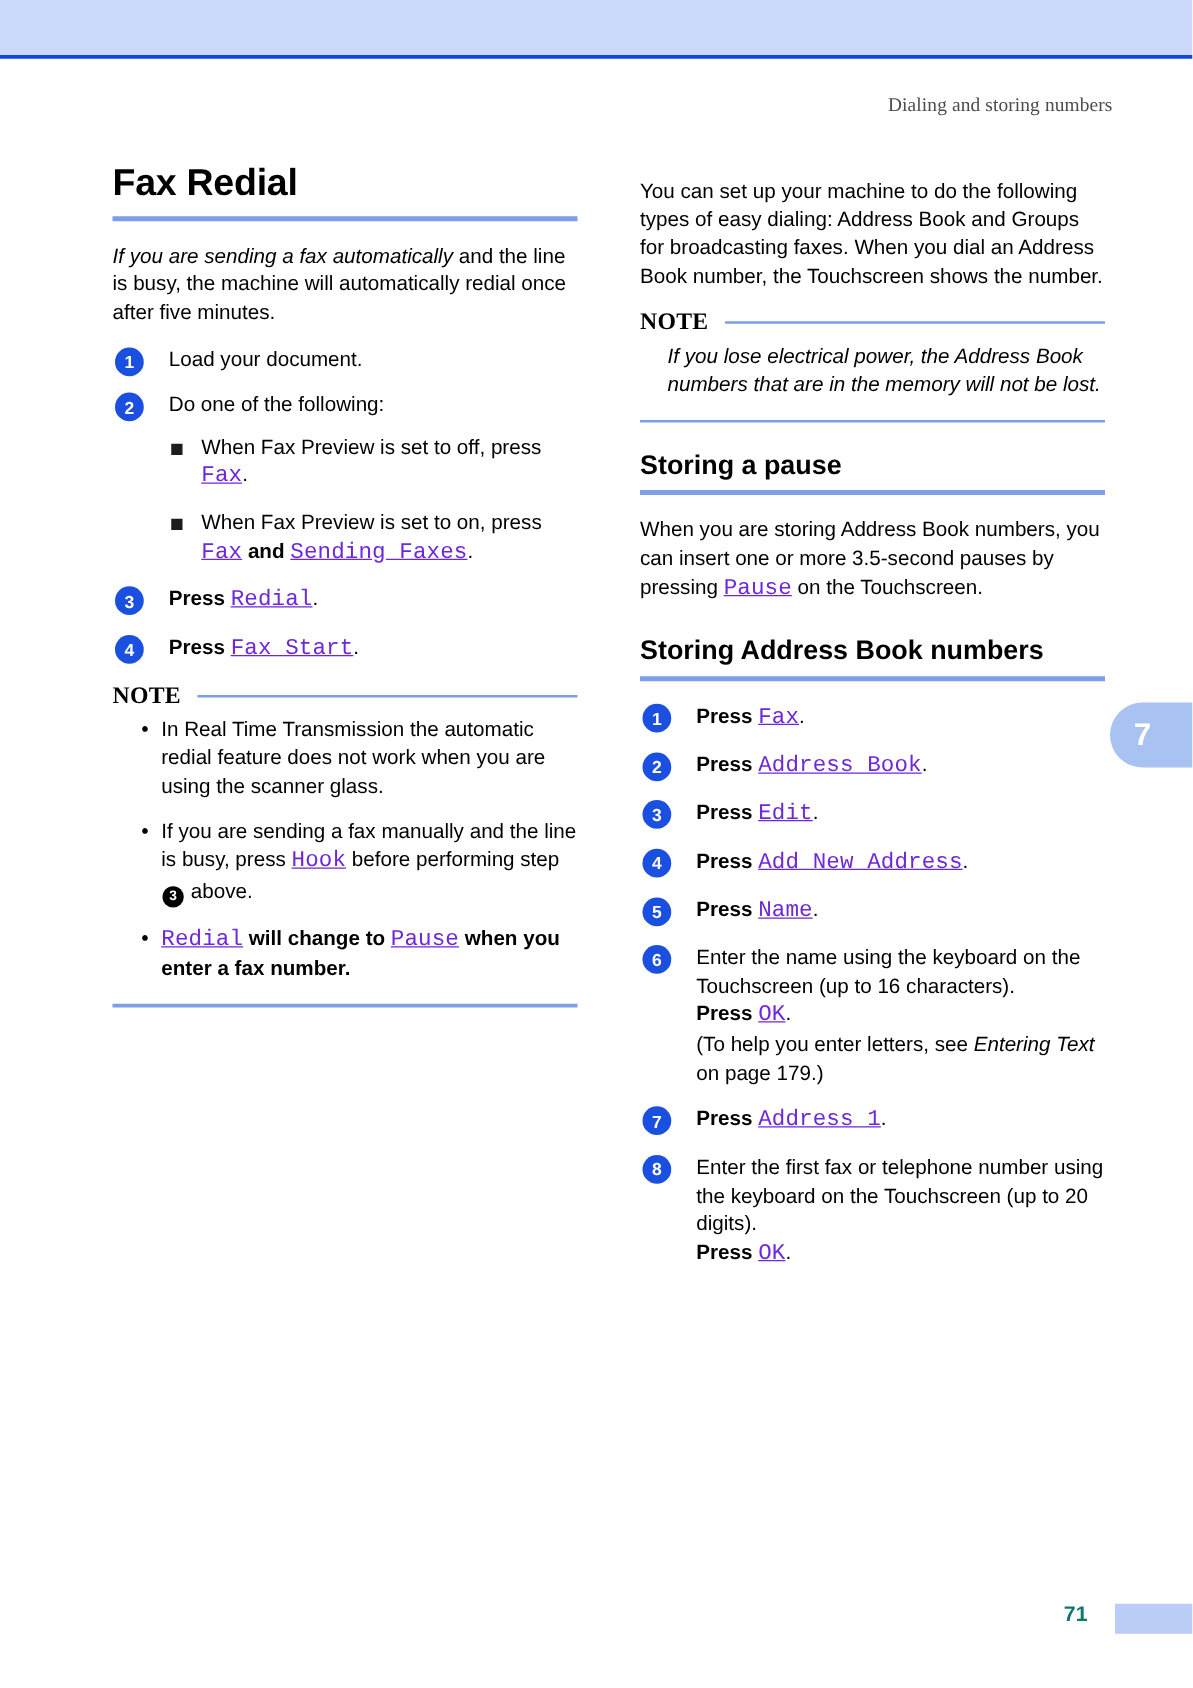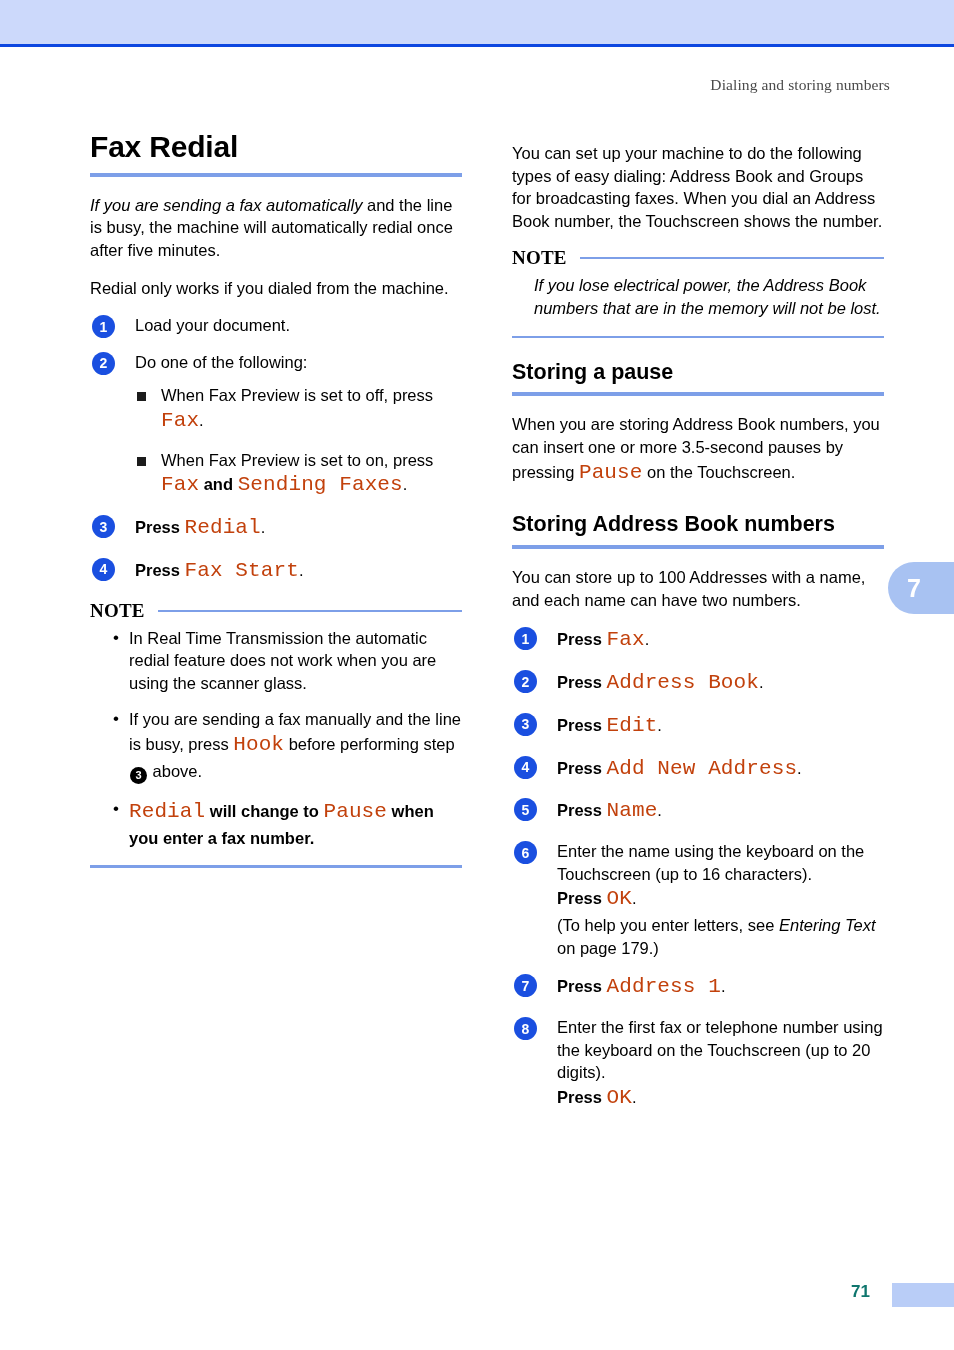--- a/index.html
+++ b/index.html
@@ -103,23 +103,24 @@
 
   
   p.body {
     font-size: 16.5px;
     line-height: 1.37;
     margin: 0 0 15px 0;
   }
   .ital { font-style: italic; }
   .mono {
     font-family: "Liberation Mono", "DejaVu Sans Mono", monospace;
-    font-size: 21px;
-    color: #c2410c;
+    font-size: 18px;
+    color: #6d28d9;
     letter-spacing: .1px;
+    text-decoration: underline;
   }
   .bld { font-weight: bold; }
 
   
   .steps { margin: 0; padding: 0; }
   .step {
     position: relative;
     padding-left: 45px;
     margin-bottom: 14px;
     font-size: 16.5px;
@@ -238,21 +239,20 @@
 
 <div class="col col-left">
 
   <h1 class="sec-title">Fax Redial</h1>
   <div class="rule-heavy"></div>
 
   <p class="body">
     <span class="ital">If you are sending a fax automatically</span><span> and the line is busy, the machine will automatically redial once after five minutes.</span>
   </p>
 
-  <p class="body">Redial only works if you dialed from the machine.</p>
 
   <div class="steps">
 
     <div class="step">
       <span class="step-badge">1</span>
       <span>Load your document.</span>
     </div>
 
     <div class="step">
       <span class="step-badge">2</span>
@@ -336,21 +336,20 @@
 
   <p class="body">
     <span>When you are storing Address Book numbers, you can insert one or more 3.5-second pauses by pressing </span><span class="mono">Pause</span><span> on the Touchscreen.</span>
   </p>
 
   <div class="gap-s"></div>
 
   <h2 class="sub-title">Storing Address Book numbers</h2>
   <div class="rule-heavy"></div>
 
-  <p class="body">You can store up to 100 Addresses with a name, and each name can have two numbers.</p>
 
   <div class="steps">
 
     <div class="step">
       <span class="step-badge">1</span>
       <span class="bld">Press </span><span class="mono">Fax</span><span>.</span>
     </div>
 
     <div class="step">
       <span class="step-badge">2</span>

